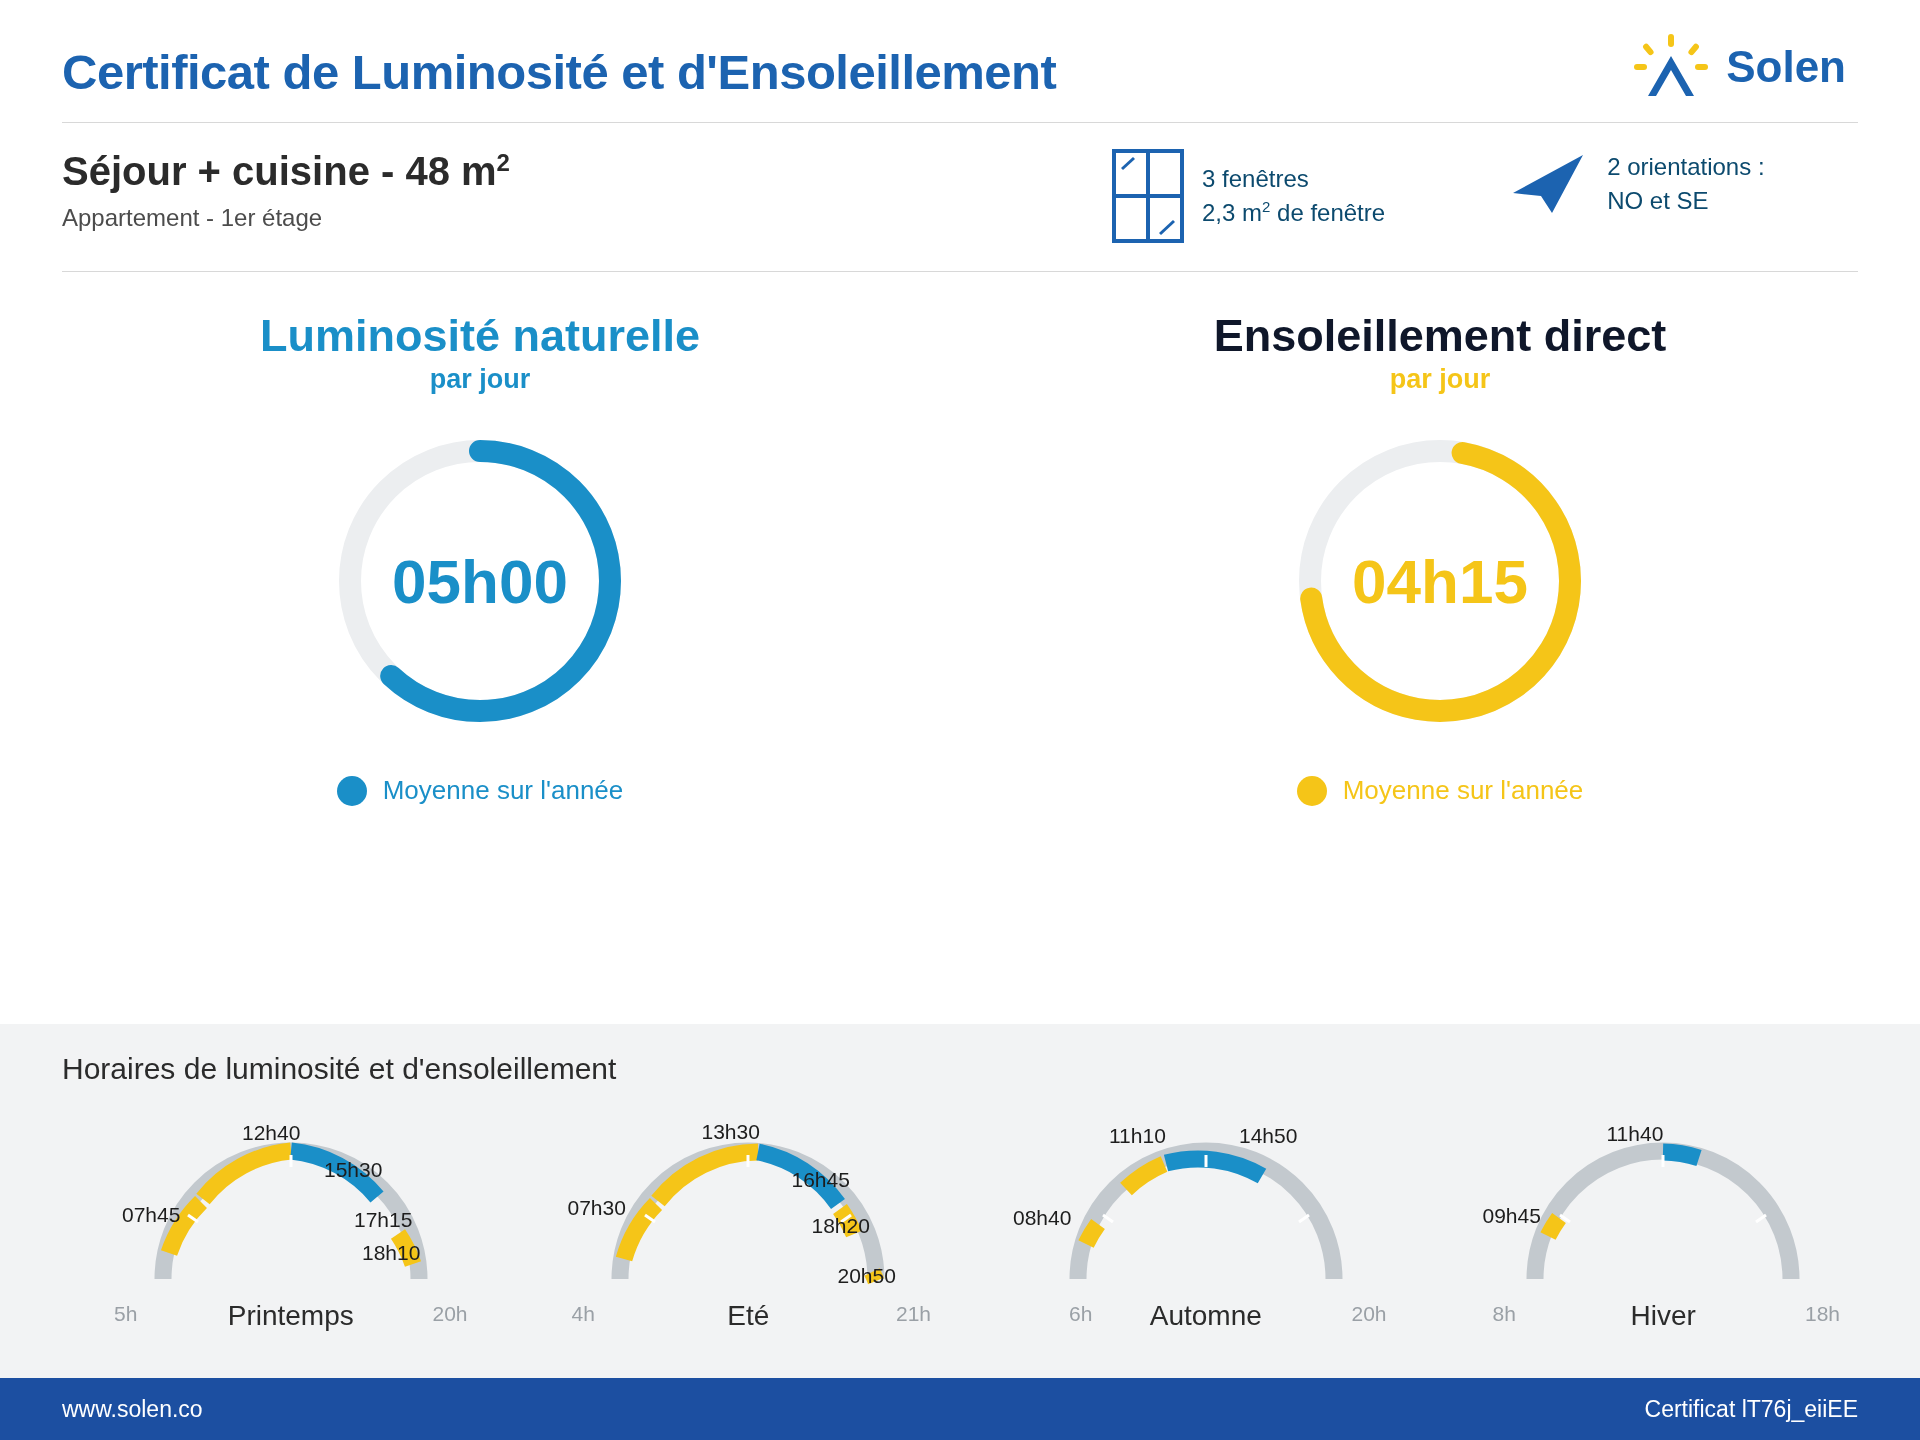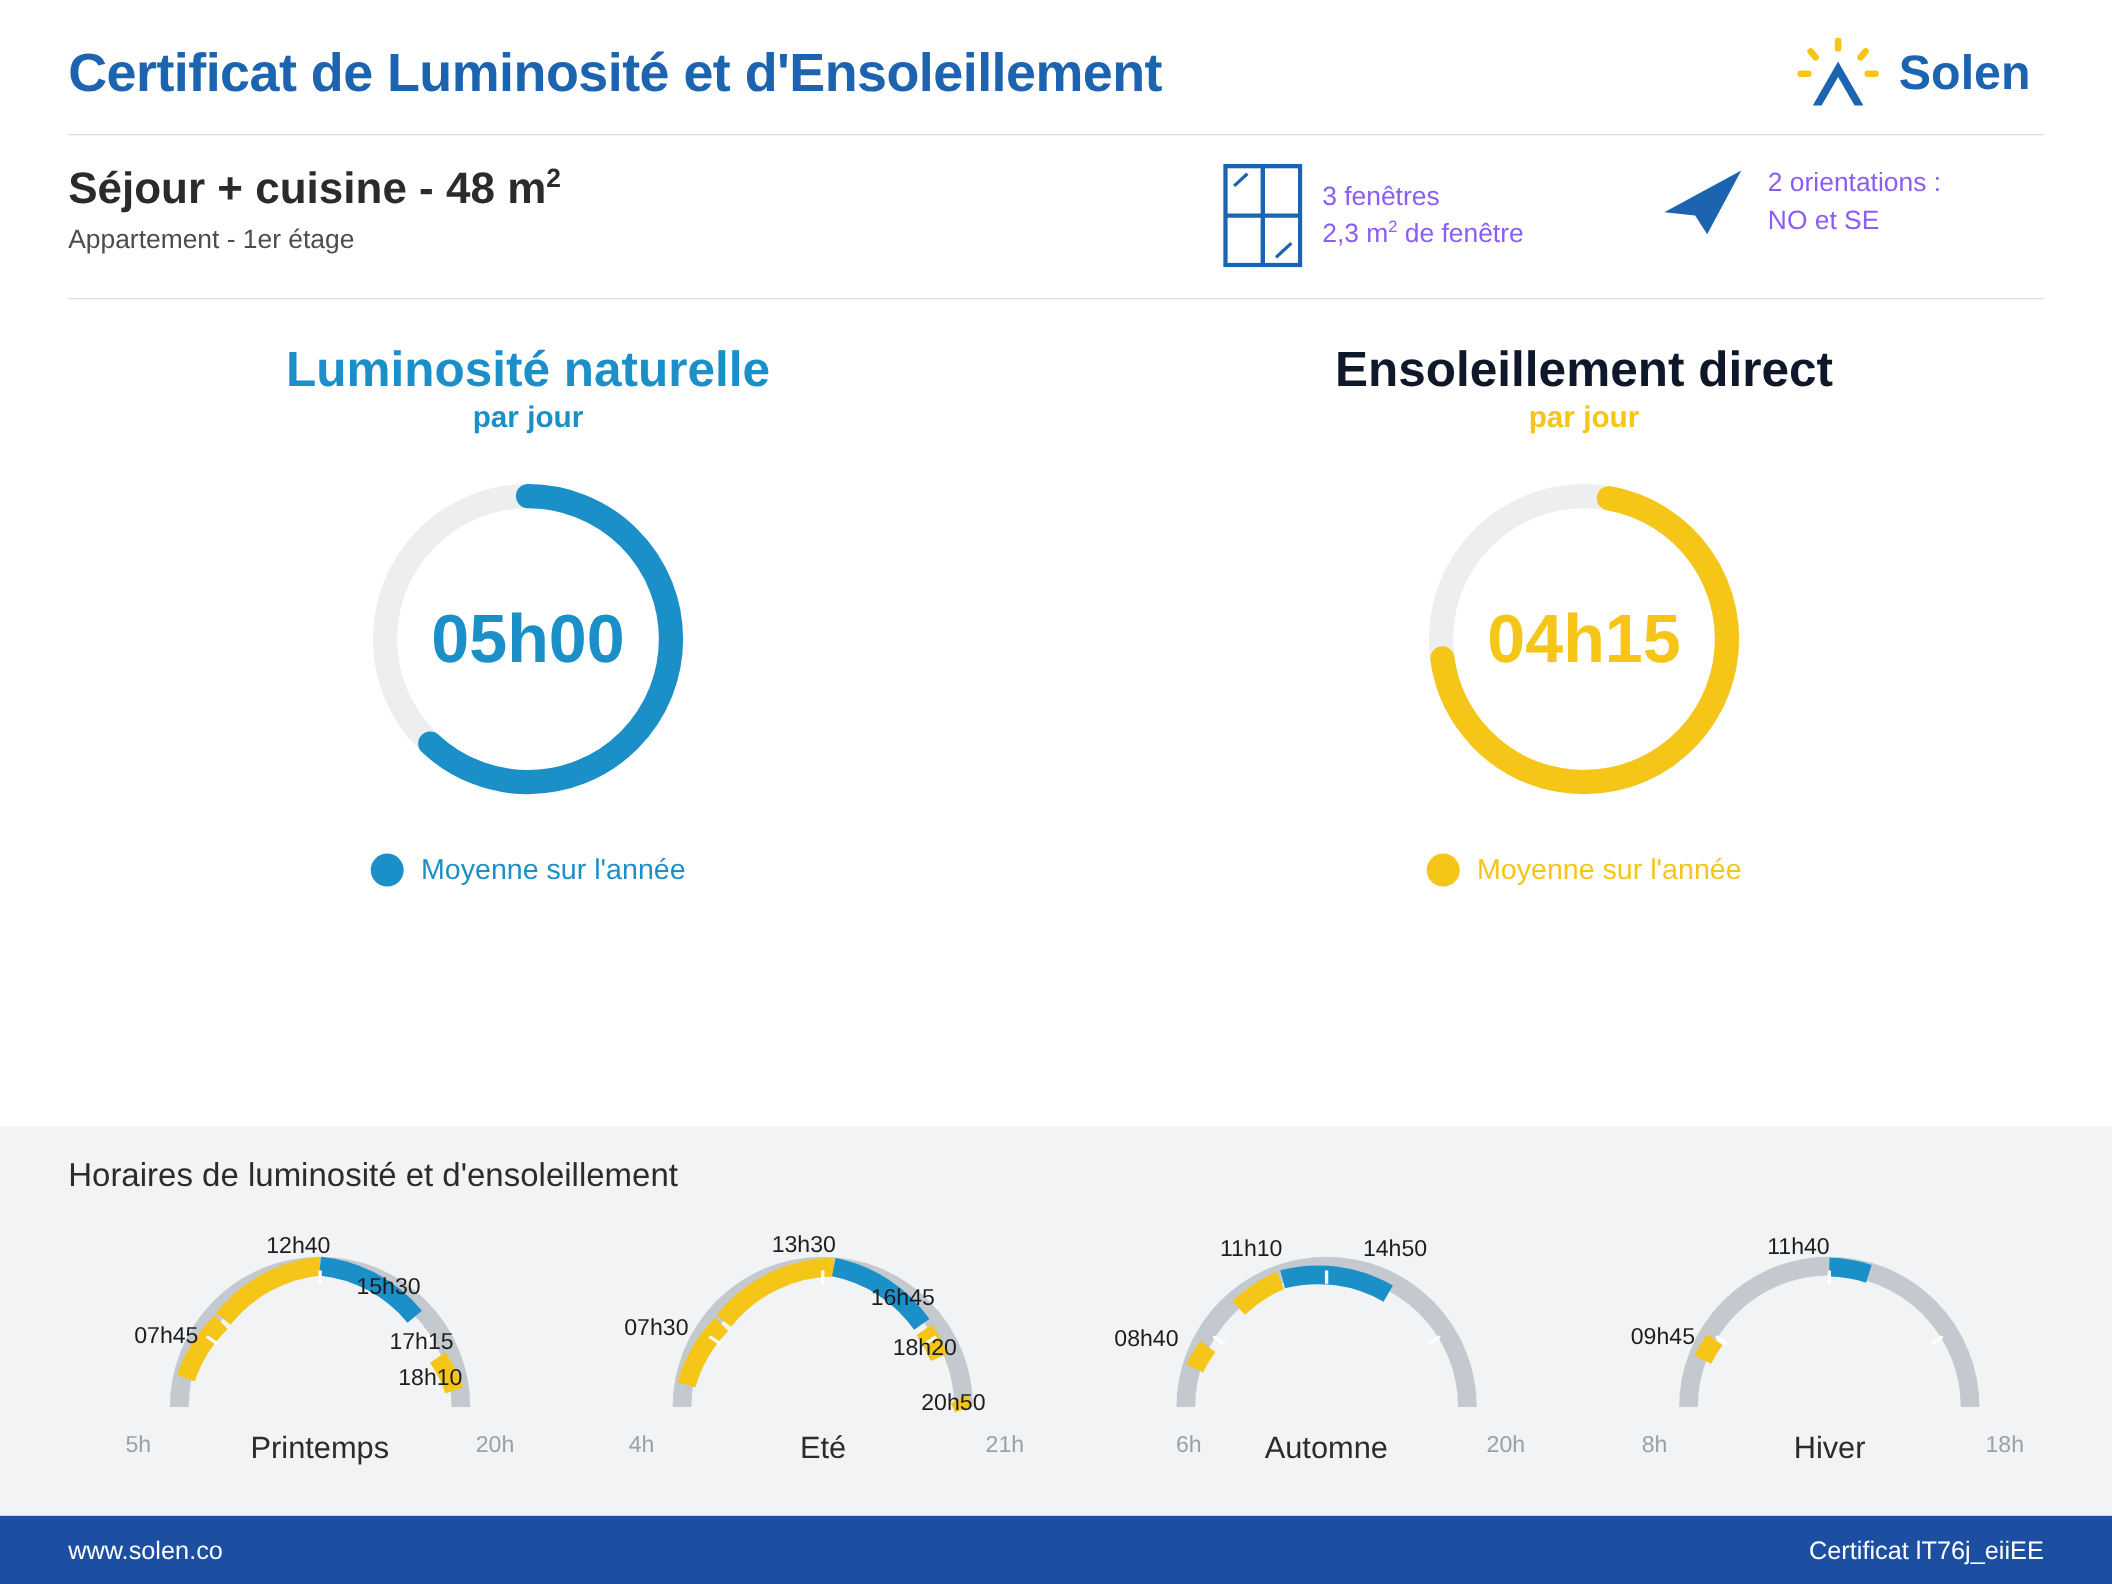--- a/index.html
+++ b/index.html
@@ -6,21 +6,21 @@
   html, body {
     width: 1920px; height: 1440px;
     font-family: "Liberation Sans", sans-serif;
     background: #ffffff;
     overflow: hidden;
   }
   .page { position: relative; width: 1920px; height: 1440px; background:#fff; }
 
   
   .header {
-    display: flex; align-items: center; justify-content: space-between;
+    display: flex; align-items: flex-end; justify-content: space-between;
     padding: 34px 62px 0 62px;
   }
   .doc-title {
     font-size: 49px; font-weight: bold; color: #1c63b0; letter-spacing: -0.5px;
     white-space: nowrap;
   }
   .brand { display: flex; align-items: center; gap: 16px; padding-right: 12px;}
   .brand-name { font-size: 44px; font-weight: bold; color:#1c63b0; }
   .hr { height: 1px; background: #d8d8d8; margin: 22px 62px 0 62px; }
 
@@ -28,21 +28,21 @@
   .info {
     display: flex; align-items: flex-start; justify-content: flex-start;
     padding: 26px 62px 0 62px;
   }
   .info-left { flex: 0 0 auto; width: 1050px; }
   .room-title { font-size: 40px; font-weight: bold; color: #2b2b2b; }
   .room-title sup { font-size: 24px; vertical-align: super; }
   .room-sub { font-size: 24px; color: #4c4c4c; margin-top: 10px; }
 
   .info-item { display: flex; align-items: center; gap: 18px; }
-  .info-text { font-size: 24px; color: #8b5cf6; line-height: 1.42; }
+  .info-text { font-size: 24px; color: #0c4a6e; line-height: 1.42; }
   .info-text sup { font-size: 15px; vertical-align: super; }
   .info-gap { width: 120px; }
 
   .hr2 { height: 1px; background: #d8d8d8; margin: 28px 62px 0 62px; }
 
   
   .gauges { display: flex; padding: 38px 0 0 0; }
   .gauge-col { flex: 1; display: flex; flex-direction: column; align-items: center; }
   .gauge-title { font-size: 45px; font-weight: bold; }
   .gauge-title.blue { color: #1a8fc8; }

